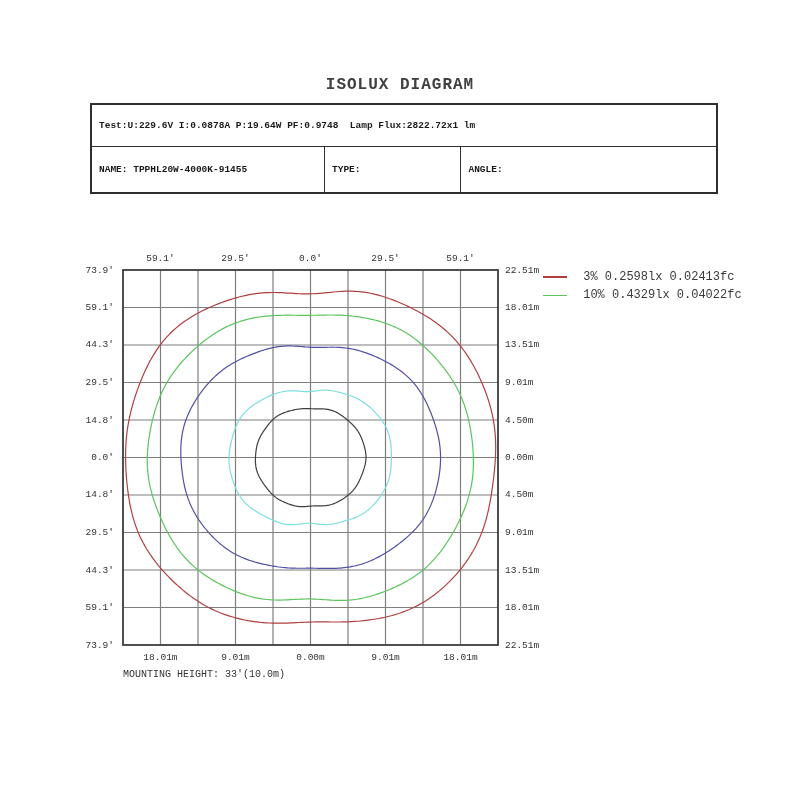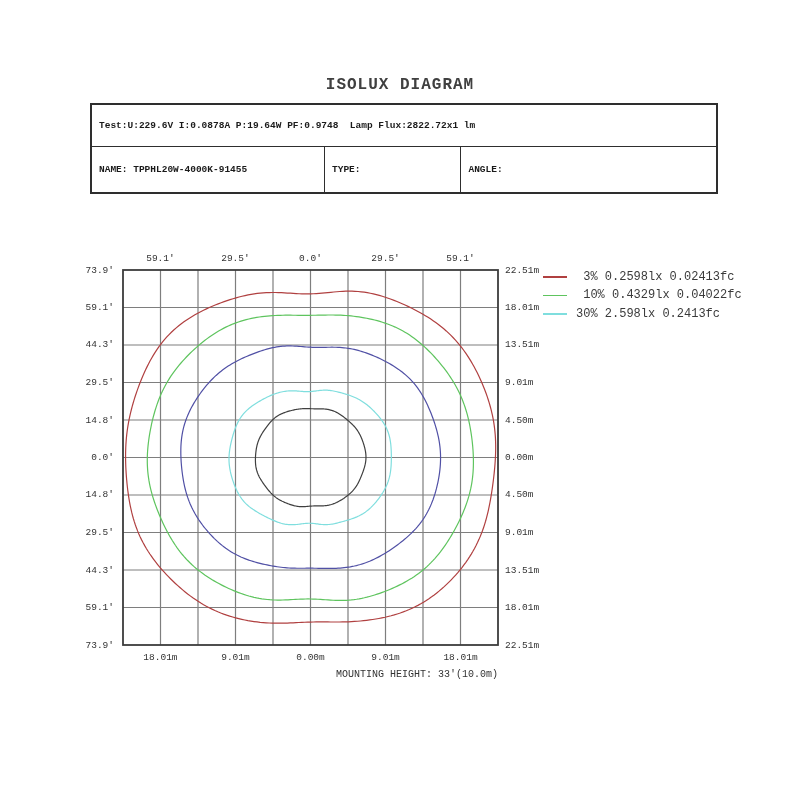--- a/index.html
+++ b/index.html
@@ -25,21 +25,21 @@
   .axis-label{
     position:absolute;font-size:9.5px;line-height:11px;color:#333;white-space:pre;
   }
   .legend{
     position:absolute;left:543px;top:268px;
   }
   .legend-row{display:flex;align-items:center;height:18.3px;}
   .legend-swatch{display:inline-block;width:24px;height:1.6px;flex:0 0 24px;}
   .legend-text{font-size:12px;color:#3a3a3a;white-space:pre;margin-left:9px;}
   .caption{
-    position:absolute;left:123px;top:669px;width:375px;text-align:right;
+    position:absolute;left:123px;top:669px;width:375px;text-align:left;
     font-size:10px;color:#333;white-space:pre;
   }
 </style>
 </head>
 <body>
 
 <div class="page">
 
   <div class="title">ISOLUX DIAGRAM</div>
 
@@ -125,21 +125,17 @@
 
   <div class="legend">
       <div class="legend-row">
         <span class="legend-swatch" style="background: rgb(176, 64, 64);"></span>
         <span class="legend-text"> 3% 0.2598lx 0.02413fc</span>
       </div>
       <div class="legend-row">
         <span class="legend-swatch" style="background: rgb(94, 196, 94);"></span>
         <span class="legend-text"> 10% 0.4329lx 0.04022fc</span>
       </div>
-      <div class="legend-row">
-        <span class="legend-swatch" style="background: rgb(127, 222, 222);"></span>
-        <span class="legend-text">30% 2.598lx 0.2413fc</span>
-      </div>
     </div>
 
   <div class="caption">MOUNTING HEIGHT: 33'(10.0m)</div>
 
 </div>
 
 </body></html>

